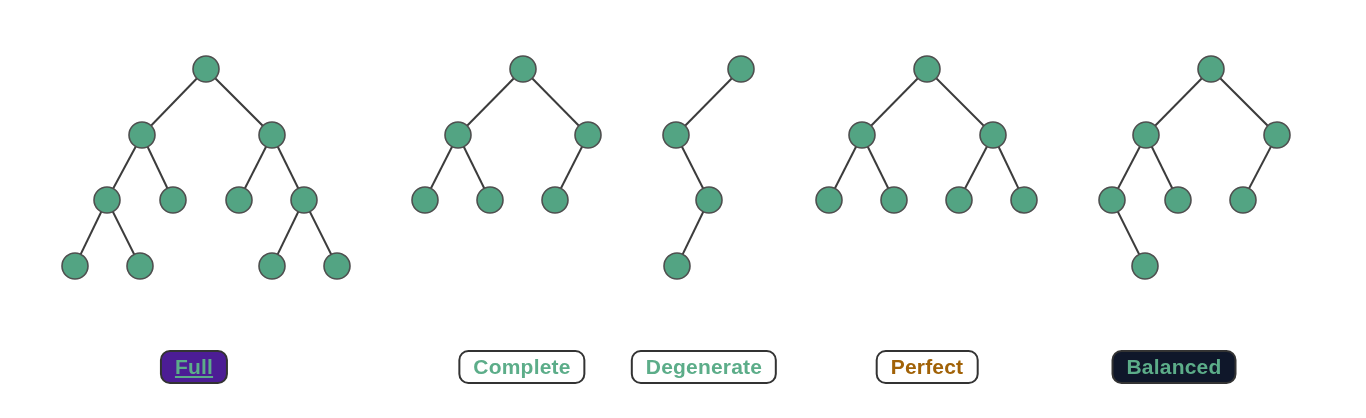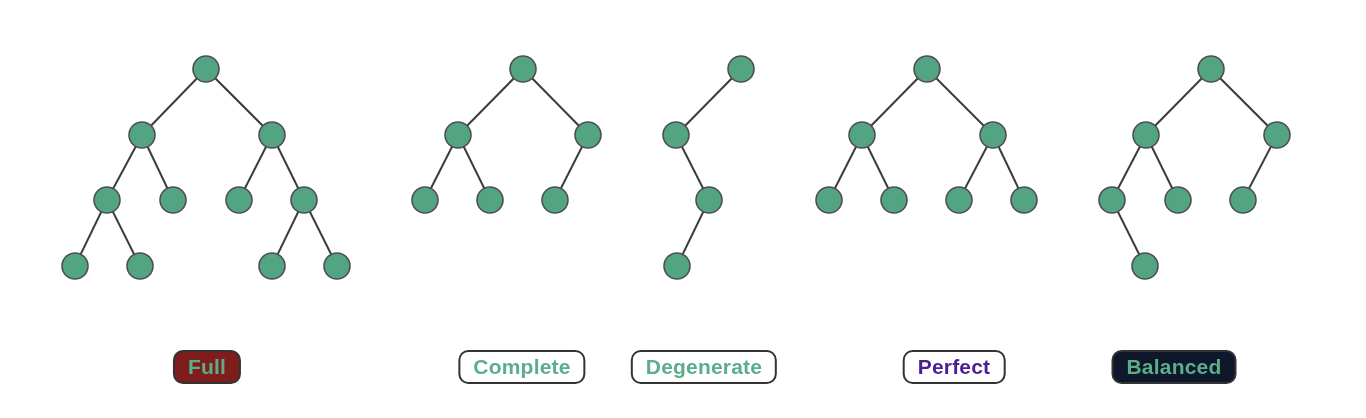--- a/index.html
+++ b/index.html
@@ -102,18 +102,18 @@
       <line x1="1112" y1="200" x2="1145" y2="266" stroke="#3c3c3c" stroke-width="2"></line>
       <circle cx="1211" cy="69" r="13" fill="#53a483" stroke="#4f4f4f" stroke-width="1.6"></circle>
       <circle cx="1146" cy="135" r="13" fill="#53a483" stroke="#4f4f4f" stroke-width="1.6"></circle>
       <circle cx="1277" cy="135" r="13" fill="#53a483" stroke="#4f4f4f" stroke-width="1.6"></circle>
       <circle cx="1112" cy="200" r="13" fill="#53a483" stroke="#4f4f4f" stroke-width="1.6"></circle>
       <circle cx="1178" cy="200" r="13" fill="#53a483" stroke="#4f4f4f" stroke-width="1.6"></circle>
       <circle cx="1243" cy="200" r="13" fill="#53a483" stroke="#4f4f4f" stroke-width="1.6"></circle>
       <circle cx="1145" cy="266" r="13" fill="#53a483" stroke="#4f4f4f" stroke-width="1.6"></circle>
     </svg>
 
-  <div class="tree-label" style="left: 207px; color: rgb(92, 173, 137); border-color: rgb(51, 51, 51); background: #7f1d1d;">Full</div>
+  <div class="tree-label" style="left: 194px; color: rgb(92, 173, 137); border-color: rgb(51, 51, 51); background: #4c1d95; text-decoration: underline;">Full</div>
   <div class="tree-label" style="left: 522px; color: rgb(92, 173, 137); border-color: rgb(51, 51, 51); background: rgb(255, 255, 255);">Complete</div>
   <div class="tree-label" style="left: 704px; color: rgb(92, 173, 137); border-color: rgb(51, 51, 51); background: rgb(255, 255, 255);">Degenerate</div>
-  <div class="tree-label" style="left: 954px; color: #4c1d95; border-color: rgb(51, 51, 51); background: rgb(255, 255, 255);">Perfect</div>
+  <div class="tree-label" style="left: 927px; color: #a16207; border-color: rgb(51, 51, 51); background: rgb(255, 255, 255);">Perfect</div>
   <div class="tree-label" style="left: 1174px; color: rgb(92, 173, 137); border-color: rgb(51, 51, 51); background: #0f172a;">Balanced</div>
 </div>
 
 </body></html>

